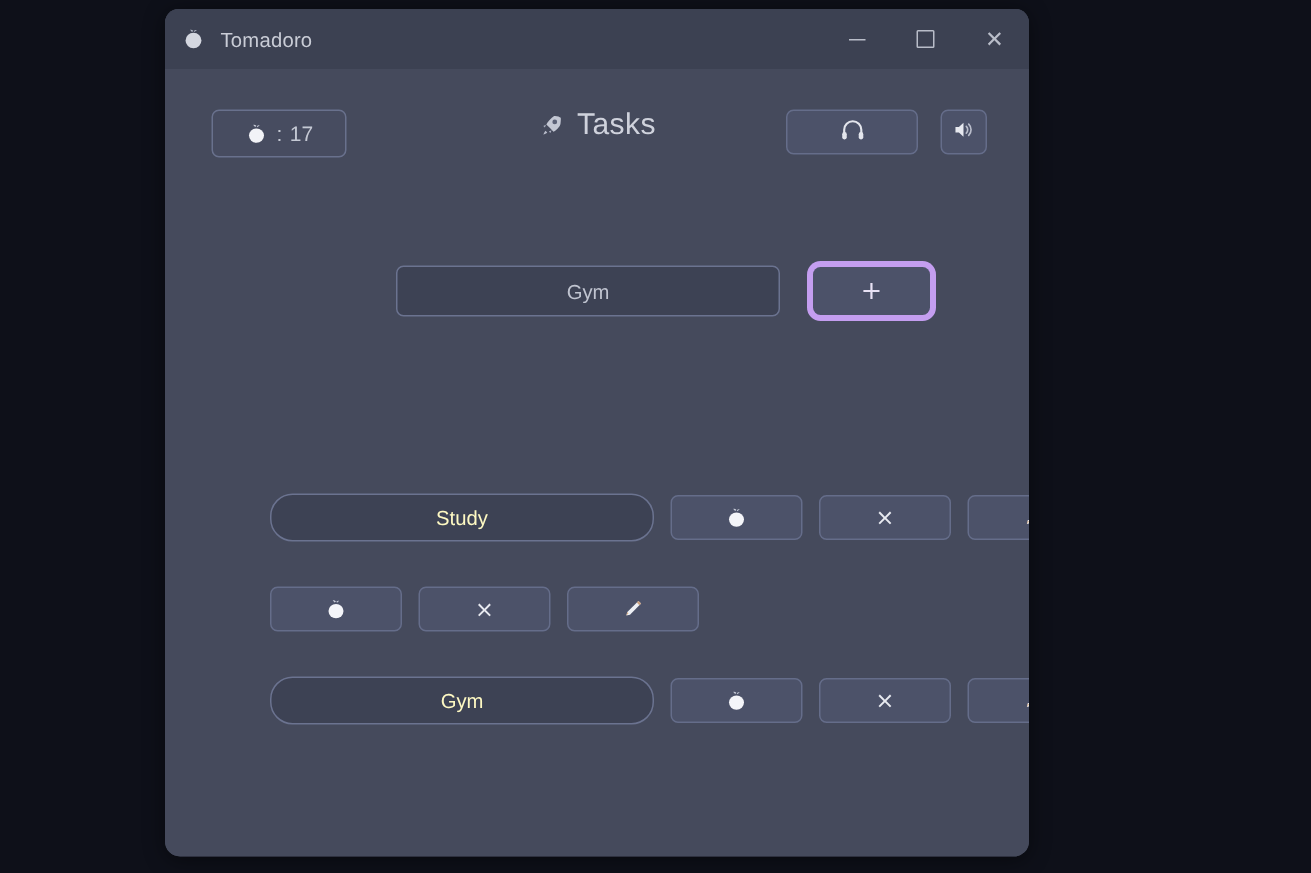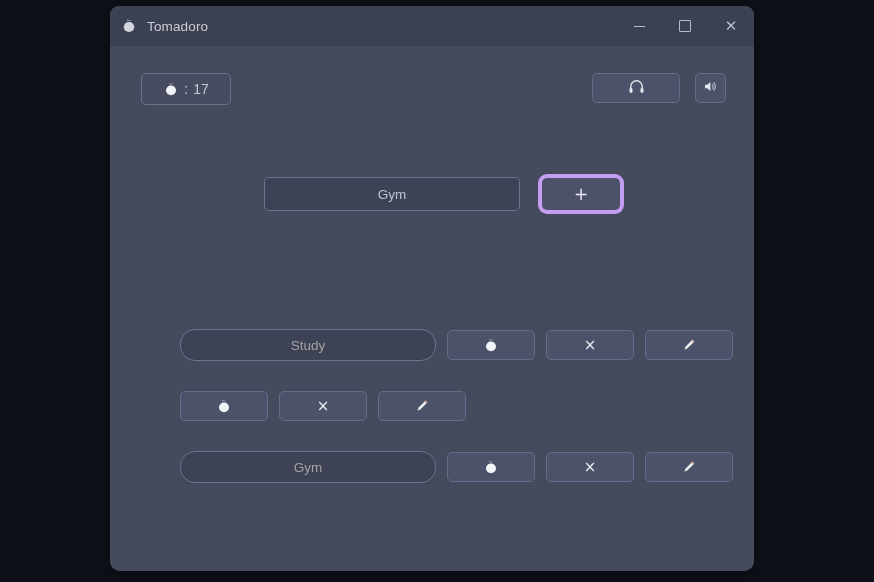--- a/index.html
+++ b/index.html
@@ -12,21 +12,21 @@
     background: #0e1019;
     font-family: "Liberation Sans", sans-serif;
     overflow: hidden;
   }
 
   
   .window {
     position: absolute;
     left: 110px;
     top: 6px;
-    width: 644px;
+    width: 576px;
     height: 565px;
     background: #454a5c;
     border-radius: 9px 9px 10px 10px;
     box-shadow: 0 2px 14px rgba(0,0,0,0.45);
     overflow: hidden;
   }
 
   
   .titlebar {
     position: relative;
@@ -214,21 +214,21 @@
     display: flex;
     align-items: center;
     gap: 11px;
   }
   .task-name {
     width: 254px;
     height: 30px;
     background: #3d4254;
     border: 1px solid #6b7390;
     border-radius: 15px;
-    color: #a3a3a3;
+    color: #fef9c3;
     font-size: 13.5px;
     text-align: center;
     font-family: "Liberation Sans", sans-serif;
     outline: none;
     padding: 0;
   }
   .row-btn {
     width: 88px;
     height: 30px;
     background: #4c5269;
@@ -283,20 +283,32 @@
           <svg viewBox="0 0 16 16" width="16" height="16">
             <path d="M8 3.0 C7.3 2.2 6.4 2.0 5.8 2.3 C6.4 2.7 6.8 3.2 7.0 3.6 Z" fill="#c8ccd8"></path>
             <path d="M8.2 3.1 C8.9 2.4 9.6 2.3 10.1 2.6 C9.5 2.9 9.1 3.4 8.8 3.8 Z" fill="#c8ccd8"></path>
             <ellipse cx="8" cy="9.4" rx="5.0" ry="4.8" fill="#f2f3f7"></ellipse>
           </svg>
         </span>
         <span class="colon">:</span>
         <span class="counter-value">17</span>
       </div>
 
+      <div class="page-title">
+        <span class="rocket-icon">
+          <svg viewBox="0 0 16 16" width="17" height="17">
+            <path d="M9.8 2.2 C11.6 2.0 13.4 2.8 13.8 3.2 C14.2 3.6 14.0 5.4 13.8 7.0 C13.5 9.0 11.0 11.2 9.4 12.0 L7.2 9.8 L4.9 7.5 C5.8 5.9 7.9 3.4 9.8 2.2 Z" fill="#c3c7d3"></path>
+            <circle cx="10.2" cy="5.9" r="1.5" fill="#5b6176"></circle>
+            <path d="M4.7 7.7 L3.0 8.4 L4.0 9.4 Z" fill="#a9aebe"></path>
+            <path d="M8.2 11.2 L7.5 12.9 L6.5 11.9 Z" fill="#a9aebe"></path>
+            <path d="M4.4 11.5 C3.5 12.4 3.1 13.9 3.1 13.9 C3.1 13.9 4.6 13.5 5.5 12.6 Z" fill="#b8bcca"></path>
+          </svg>
+        </span>
+        <span>Tasks</span>
+      </div>
 
       <button class="btn-headphones">
         <span>
           <svg viewBox="0 0 20 20" width="19" height="19">
             <path d="M4 13 V10 a6 6 0 0 1 12 0 v3" fill="none" stroke="#e3e5ec" stroke-width="1.5" stroke-linecap="round"></path>
             <rect x="2.6" y="11.6" width="3.2" height="5.2" rx="1.5" fill="#e3e5ec"></rect>
             <rect x="14.2" y="11.6" width="3.2" height="5.2" rx="1.5" fill="#e3e5ec"></rect>
           </svg>
         </span>
       </button>

